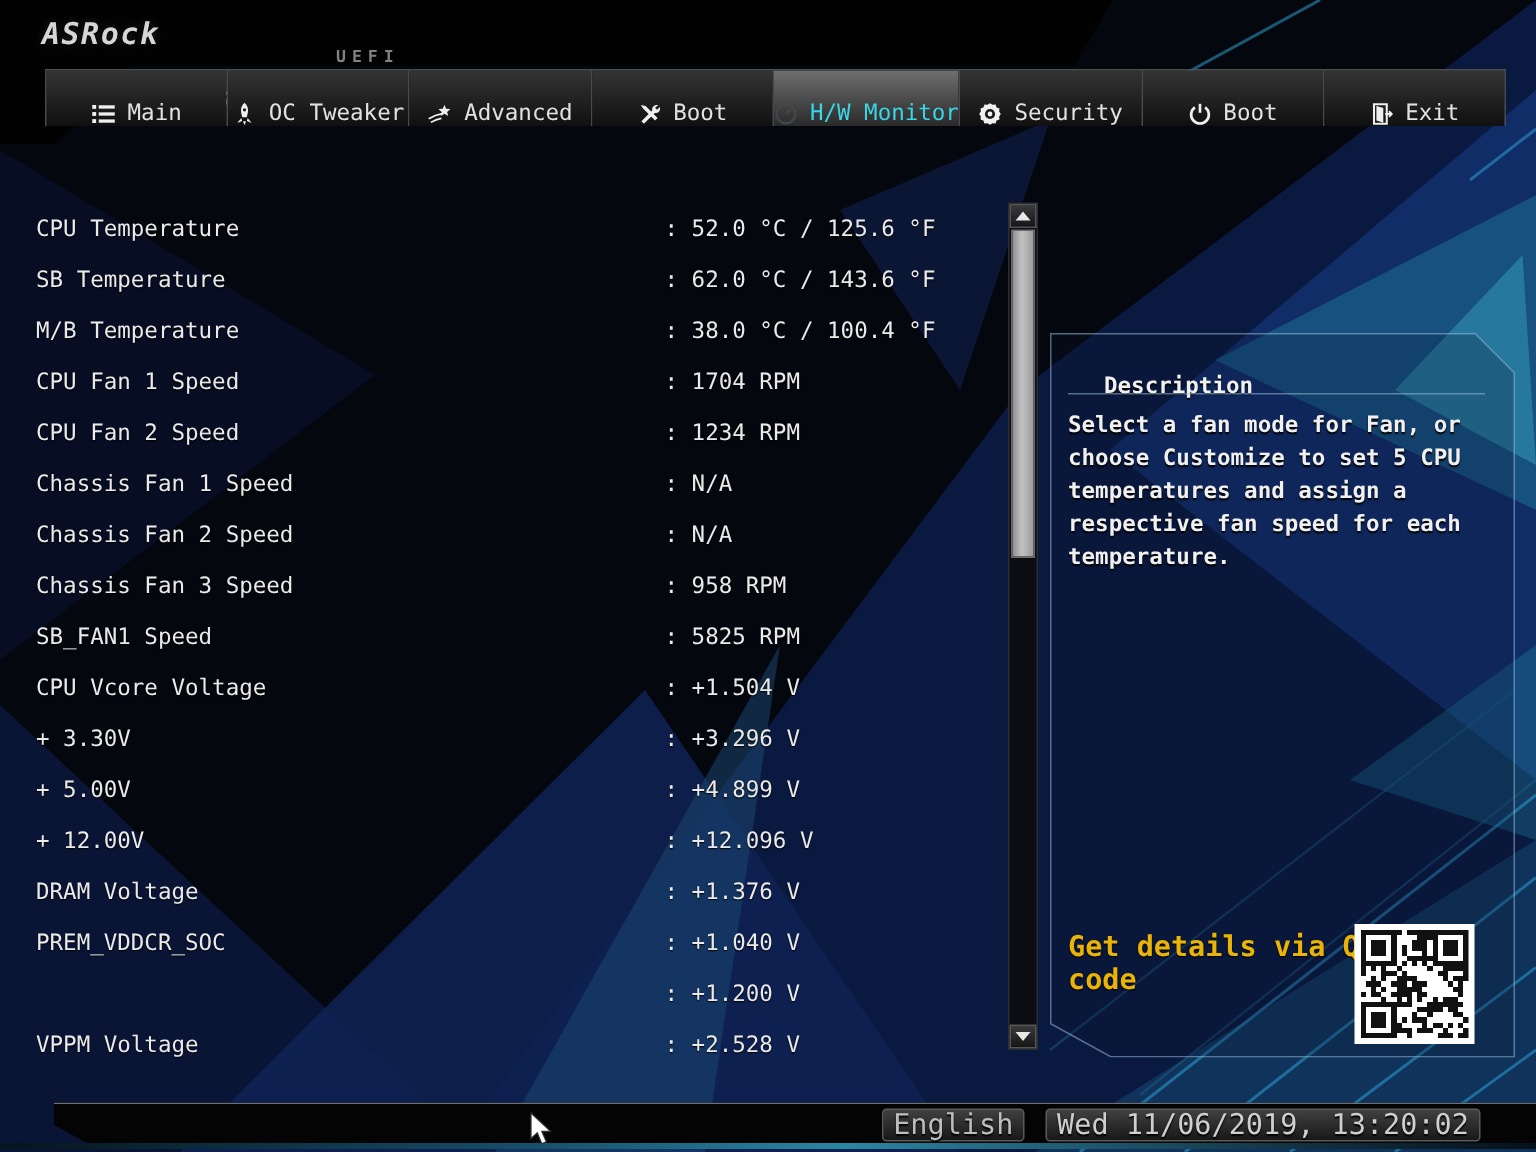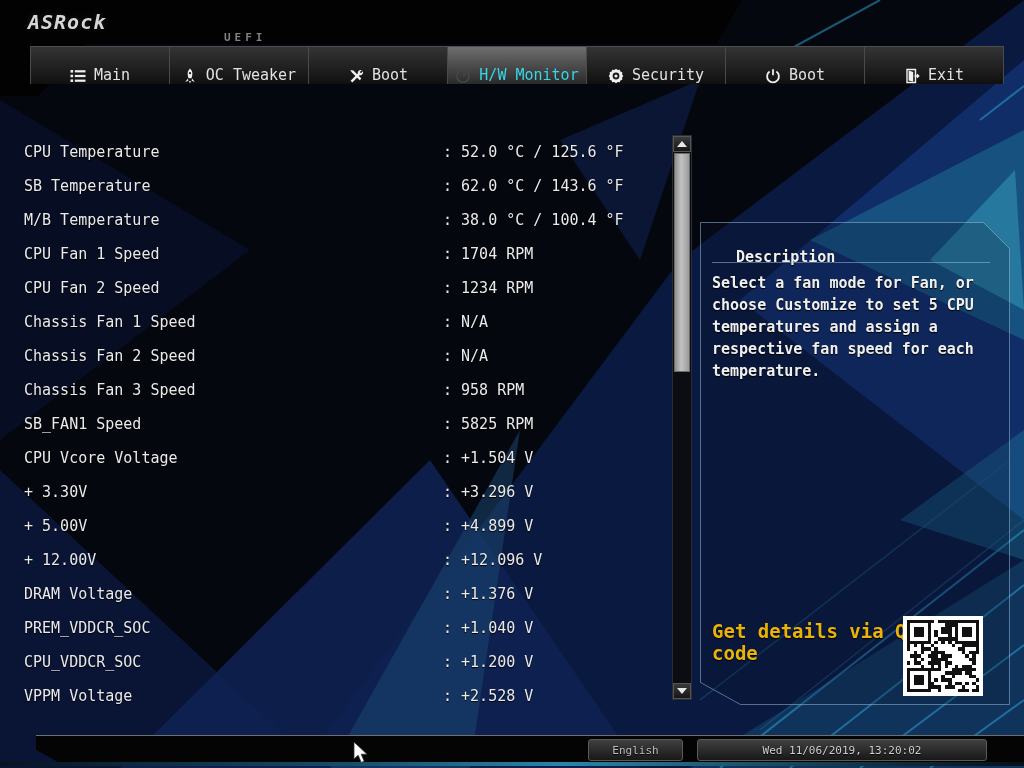--- a/index.html
+++ b/index.html
@@ -61,21 +61,21 @@
   #qr-box svg{display:block;width:72px;height:72px;shape-rendering:crispEdges;}
 
   
   #footer-bar{position:absolute;left:0;top:735px;width:1024px;height:27px;background:#040404;
               clip-path:polygon(36px 0,1024px 0,1024px 100%,58px 100%,36px 55%);}
   #footer-topline{position:absolute;left:36px;top:0;right:0;height:1px;background:#6f6f6f;}
   #bottom-strip{position:absolute;left:0;top:762px;width:1024px;height:4px;
       background:linear-gradient(90deg,#06141d,#17506b 35%,#2a86a4 55%,#123140 85%,#061018);}
   .chip{position:absolute;top:739px;height:22px;background:linear-gradient(#404040,#181818);
         border:1px solid #5a5a5a;border-radius:3px;display:flex;align-items:center;
-        justify-content:center;font-size:11px;text-shadow:0 1px 1px #000;}
+        justify-content:center;font-size:19px;text-shadow:0 1px 1px #000;}
   #lang-chip{left:588px;width:95px;color:#bdbdbd;cursor:pointer;}
   #datetime-chip{left:697px;width:290px;color:#cfcfcf;}
 
   #cursor{position:absolute;left:353px;top:741px;pointer-events:none;}
 </style>
 </head>
 <body>
 
 <div id="screen">
 
@@ -126,20 +126,28 @@
     </div>
     <div class="tab">
       <svg class="ticon" viewBox="0 0 16 16">
         <path fill="#efefef" d="M8 0.5c1.9 1.7 2.8 4.2 2.2 6.9l-0.7 2.8H6.5L5.8 7.4C5.2 4.7 6.1 2.2 8 0.5z"></path>
         <circle cx="8" cy="5.2" r="1.1" fill="#1a1a1a"></circle>
         <path fill="#efefef" d="M5.9 10.6L3.2 14l3.2-1.3zM10.1 10.6l2.7 3.4-3.2-1.3zM7 12.9h2L8 15.5z"></path>
       </svg>
       <span class="tab-label">OC Tweaker</span>
     </div>
     <div class="tab">
+      <svg class="ticon" viewBox="0 0 16 16">
+        <polygon fill="#efefef" points="11.3,1.8 12.4,4.5 15.3,4.7 13.1,6.6 13.8,9.4 11.3,7.9 8.8,9.4 9.5,6.6 7.3,4.7 10.2,4.5"></polygon>
+        <path stroke="#efefef" stroke-width="1.2" fill="none" d="M0.8 11.2C4 9.2 6.8 8.2 9.8 7.7"></path>
+        <path stroke="#efefef" stroke-width="1.1" fill="none" d="M2.2 13.6C5 12 7.3 11.3 9.3 10.9"></path>
+      </svg>
+      <span class="tab-label">Advanced</span>
+    </div>
+    <div class="tab">
       <svg class="ticon" viewBox="0 0 16 16" fill="#efefef">
         <path d="M2.2 2l3.2 0.6 8 8-1.7 1.7-8-8z"></path>
         <path d="M13.8 2.2c-1.6-0.6-3.3 0.2-3.9 1.8-0.2 0.5-0.2 1.1-0.1 1.6L2.6 12.8l1.7 1.7 7.2-7.2c0.5 0.1 1.1 0.1 1.6-0.1 1.6-0.6 2.4-2.3 1.8-3.9l-1.9 1.9-1.3-1.3z"></path>
       </svg>
       <span class="tab-label">Boot</span>
     </div>
     <div class="tab active">
       <svg class="ticon" viewBox="0 0 16 16" fill="none">
         <circle cx="8" cy="8" r="6.2" stroke="#42474b" stroke-width="1.6"></circle>
         <line x1="8" y1="8" x2="11" y2="5" stroke="#42474b" stroke-width="1.6"></line>
@@ -226,21 +234,20 @@
       </div>
     <div class="mrow">
         <span class="mlabel">DRAM Voltage</span>
         <span class="mvalue">: +1.376 V</span>
       </div>
     <div class="mrow">
         <span class="mlabel">PREM_VDDCR_SOC</span>
         <span class="mvalue">: +1.040 V</span>
       </div>
     <div class="mrow">
-        <span class="mlabel">CPU_VDDCR_SOC</span>
         <span class="mvalue">: +1.200 V</span>
       </div>
     <div class="mrow">
         <span class="mlabel">VPPM Voltage</span>
         <span class="mvalue">: +2.528 V</span>
       </div>
   </div>
 
   <div id="scrollbar">
     <div class="sb-btn" id="sb-up">

